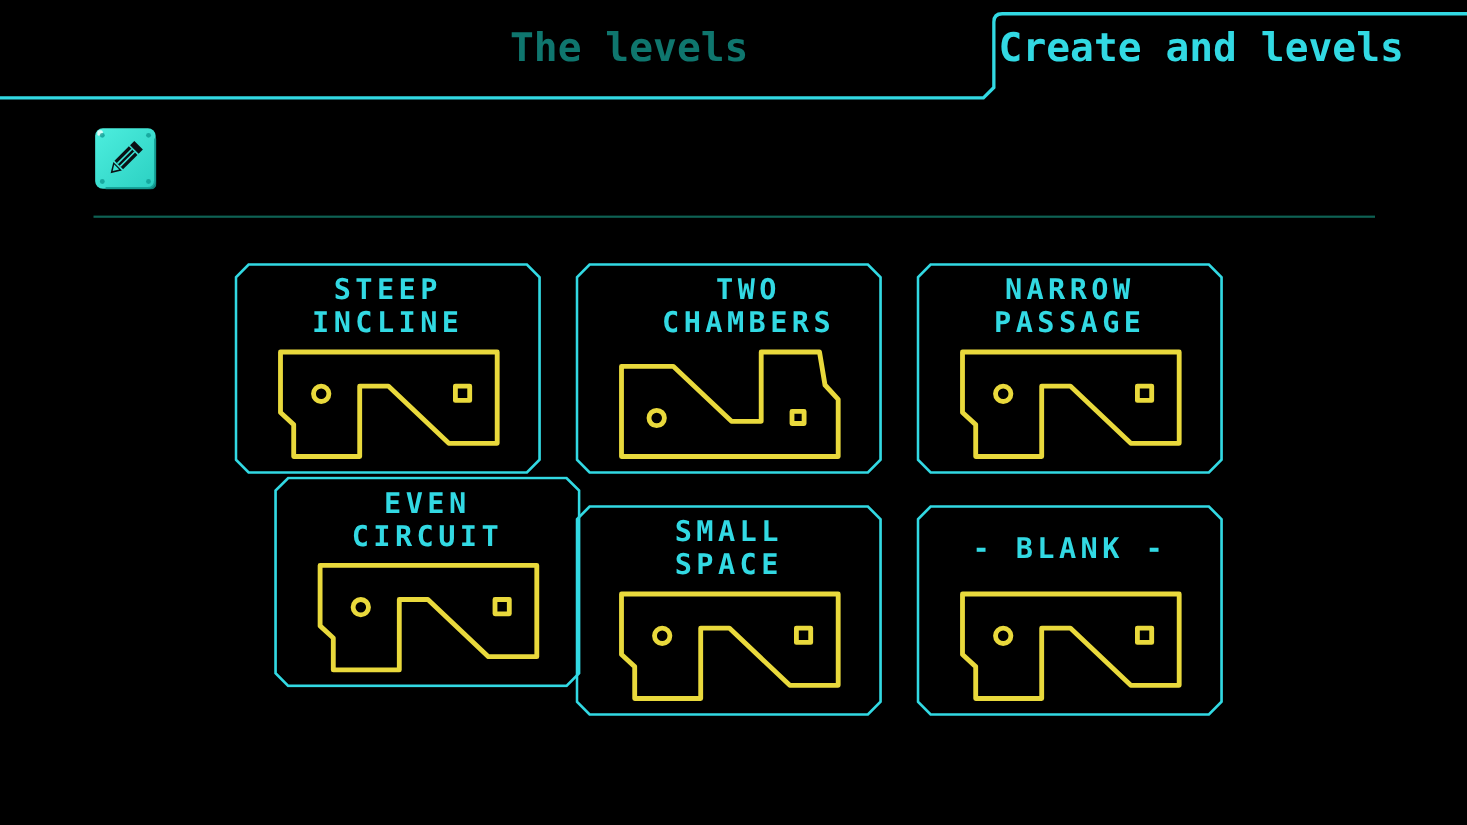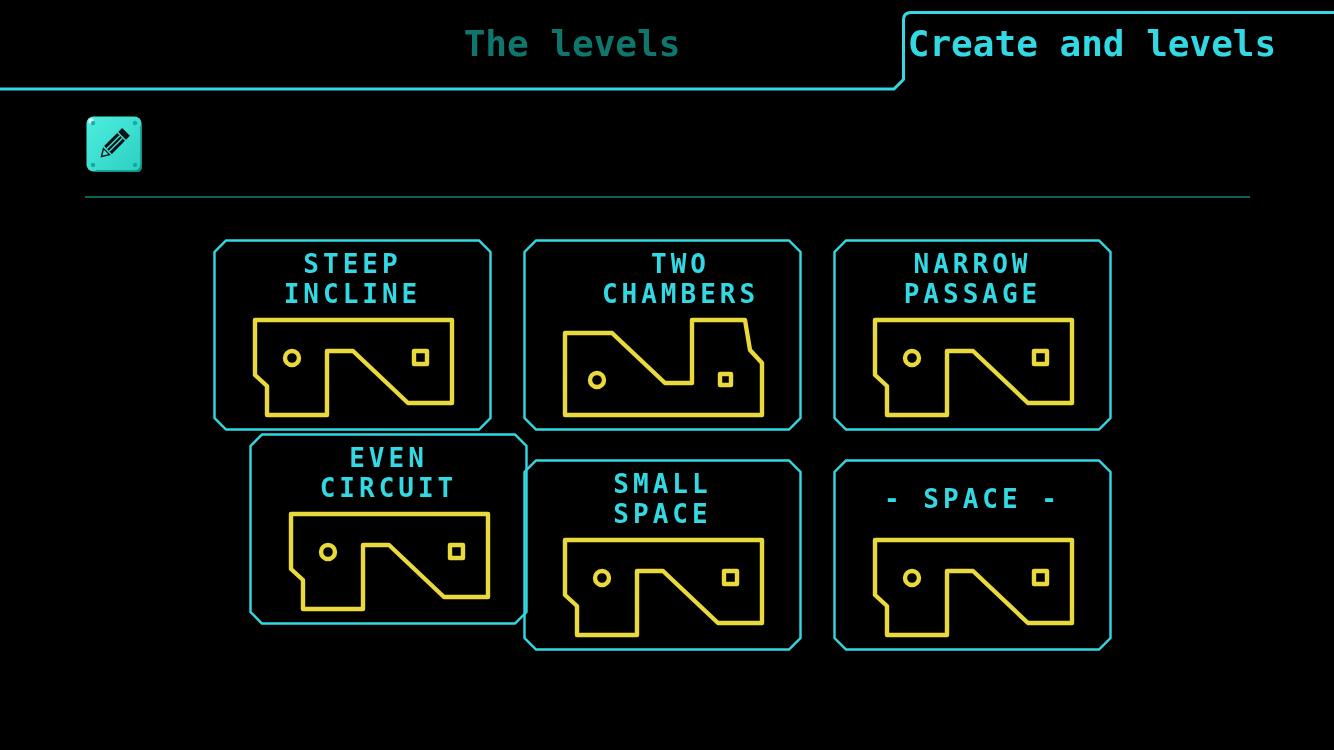--- a/index.html
+++ b/index.html
@@ -148,21 +148,21 @@
         <polygon points="42,81 239,81 239,164 195,164 140,112 114,112 114,176 54,176 54,147 42,136" fill="none" stroke="#e9d93c" stroke-width="4.4" stroke-linejoin="round"></polygon>
         <circle cx="79" cy="119" r="7" fill="none" stroke="#e9d93c" stroke-width="4.4"></circle>
         <rect x="201" y="112" width="13" height="13" fill="none" stroke="#e9d93c" stroke-width="4.4" stroke-linejoin="round"></rect>
       </svg>
   </div>
 
   <div class="card c5">
     <svg class="card-border" width="279" height="192" viewBox="0 0 279 192">
       <path d="M13 1.5 H266 L277.5 13 V179 L266 190.5 H13 L1.5 179 V13 Z" fill="none" stroke="#32d9e3" stroke-width="2.4"></path>
     </svg>
-    <div class="card-title">- SPACE -</div>
+    <div class="card-title">- BLANK -</div>
     <svg class="card-shape" width="279" height="192" viewBox="0 0 279 192">
         <polygon points="42,81 239,81 239,164 195,164 140,112 114,112 114,176 54,176 54,147 42,136" fill="none" stroke="#e9d93c" stroke-width="4.4" stroke-linejoin="round"></polygon>
         <circle cx="79" cy="119" r="7" fill="none" stroke="#e9d93c" stroke-width="4.4"></circle>
         <rect x="201" y="112" width="13" height="13" fill="none" stroke="#e9d93c" stroke-width="4.4" stroke-linejoin="round"></rect>
       </svg>
   </div>
 
 </div>
 
 </body></html>

